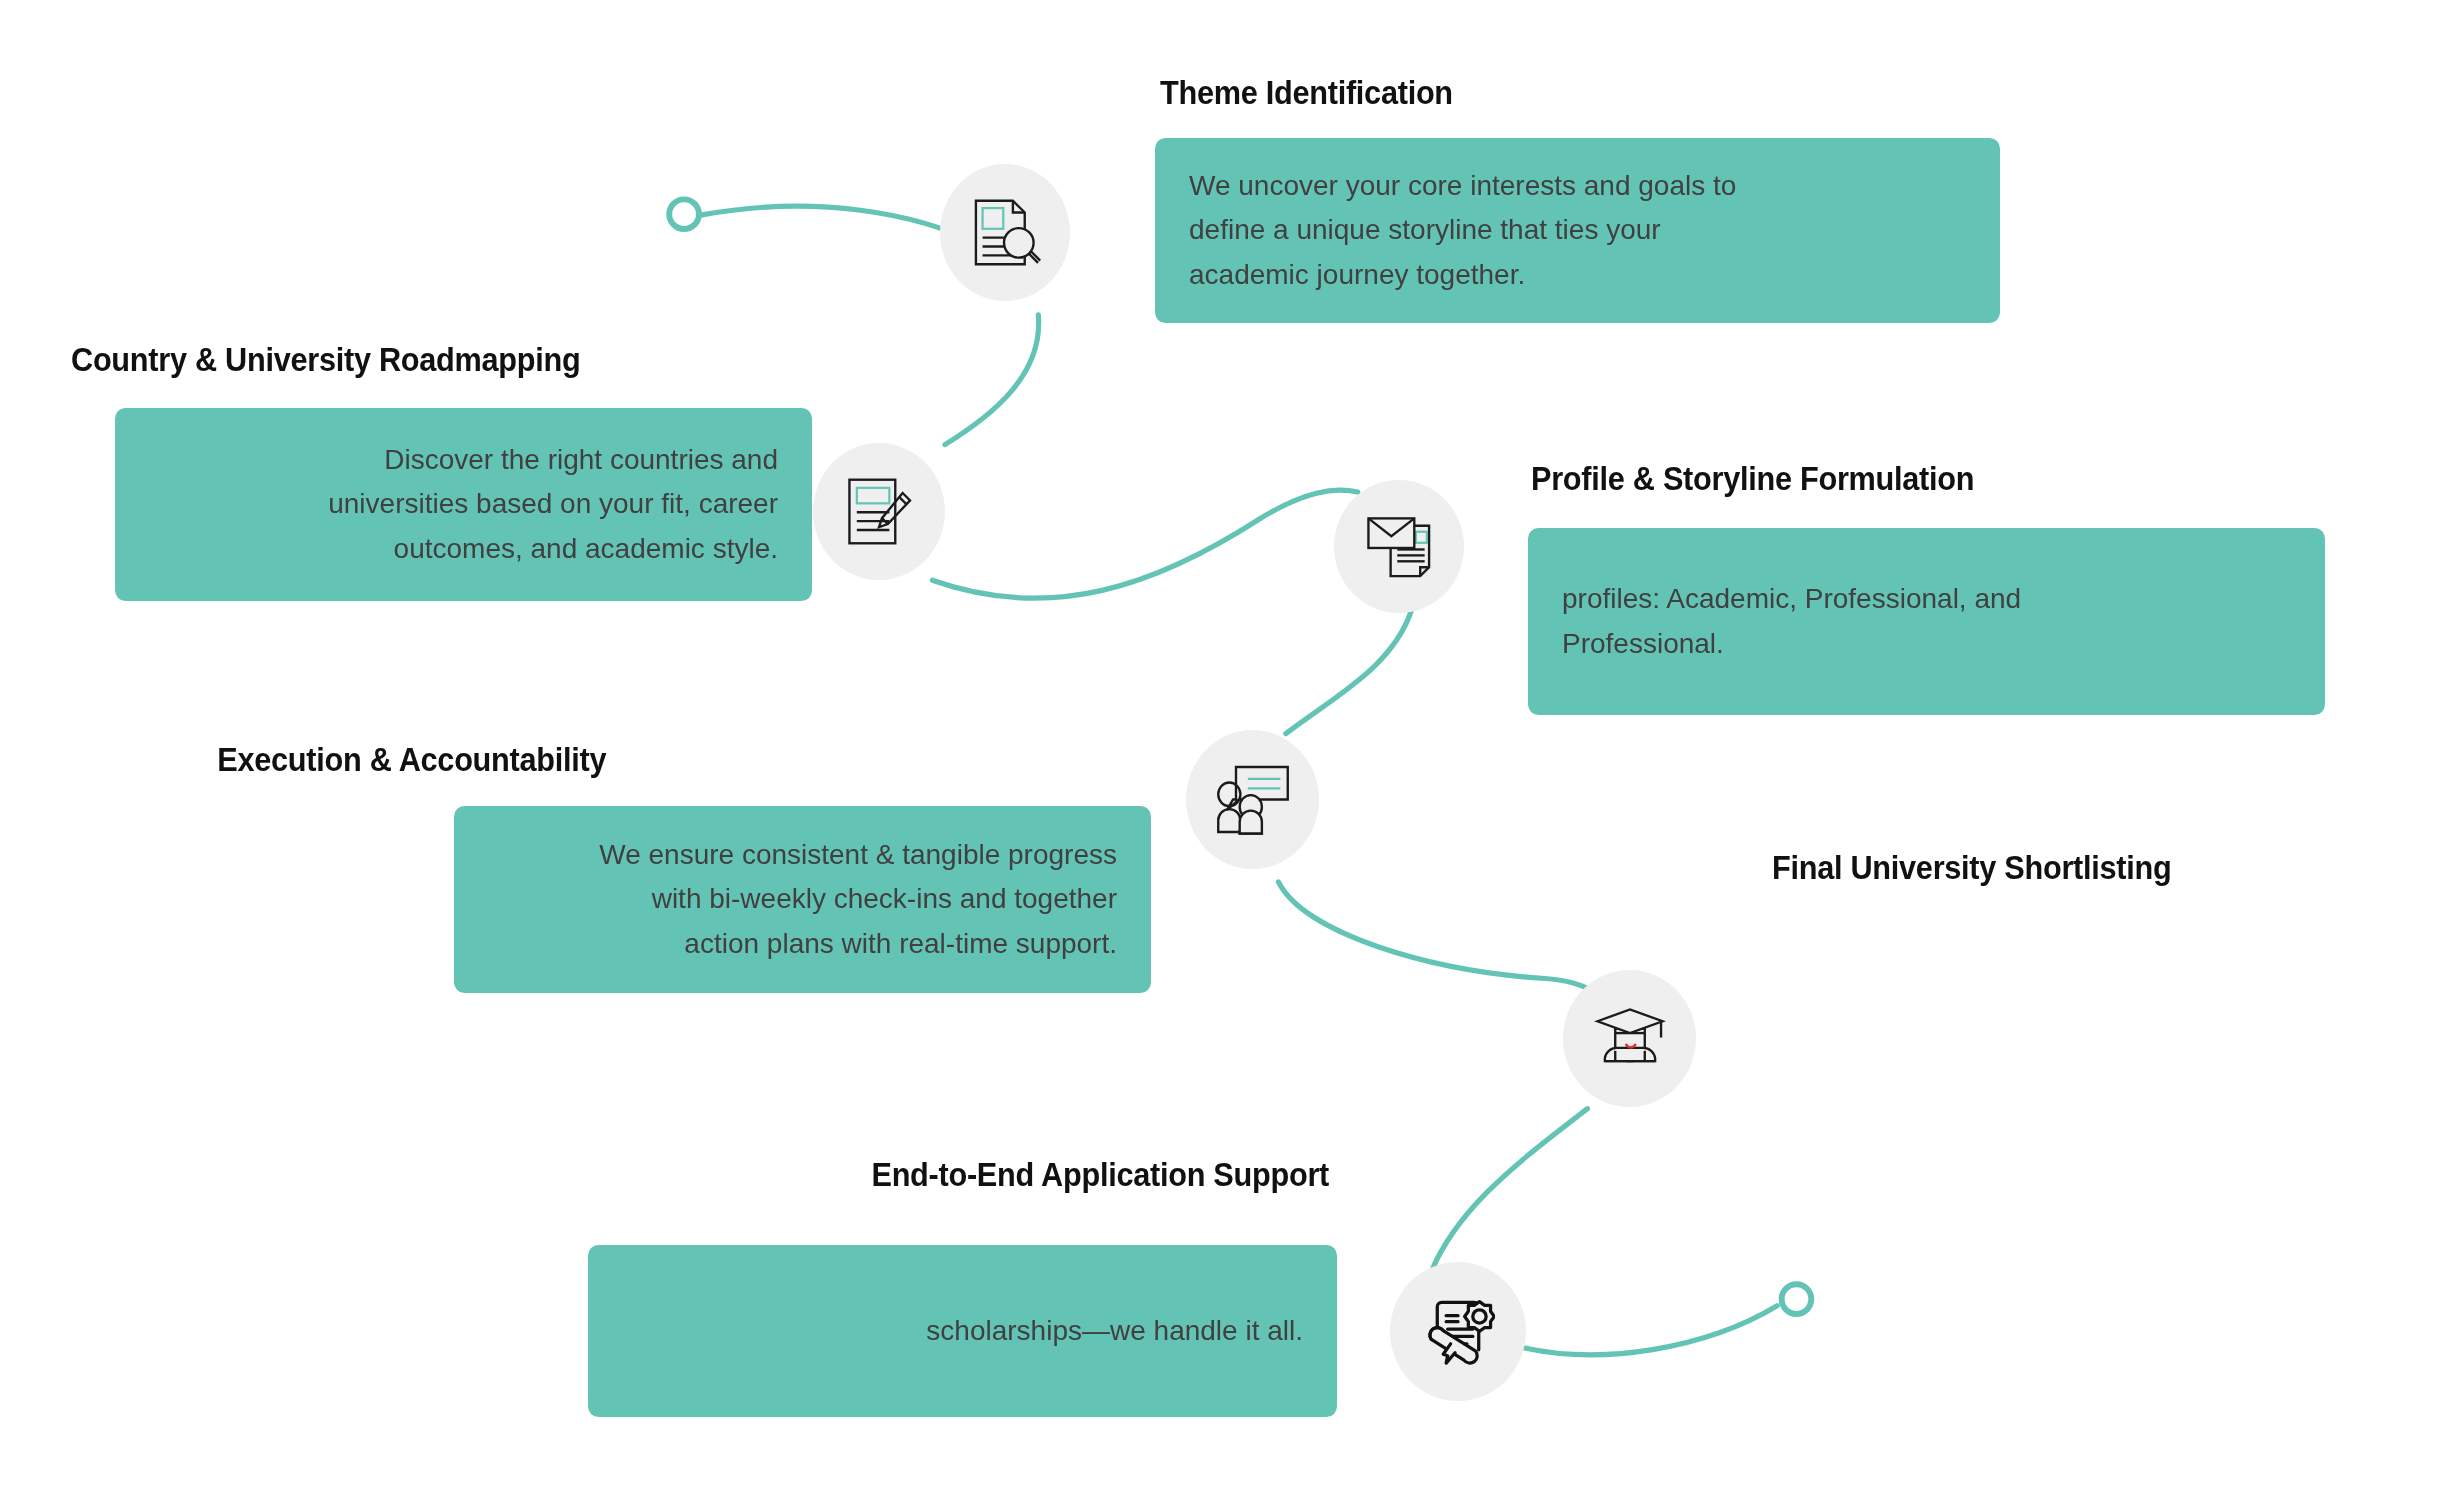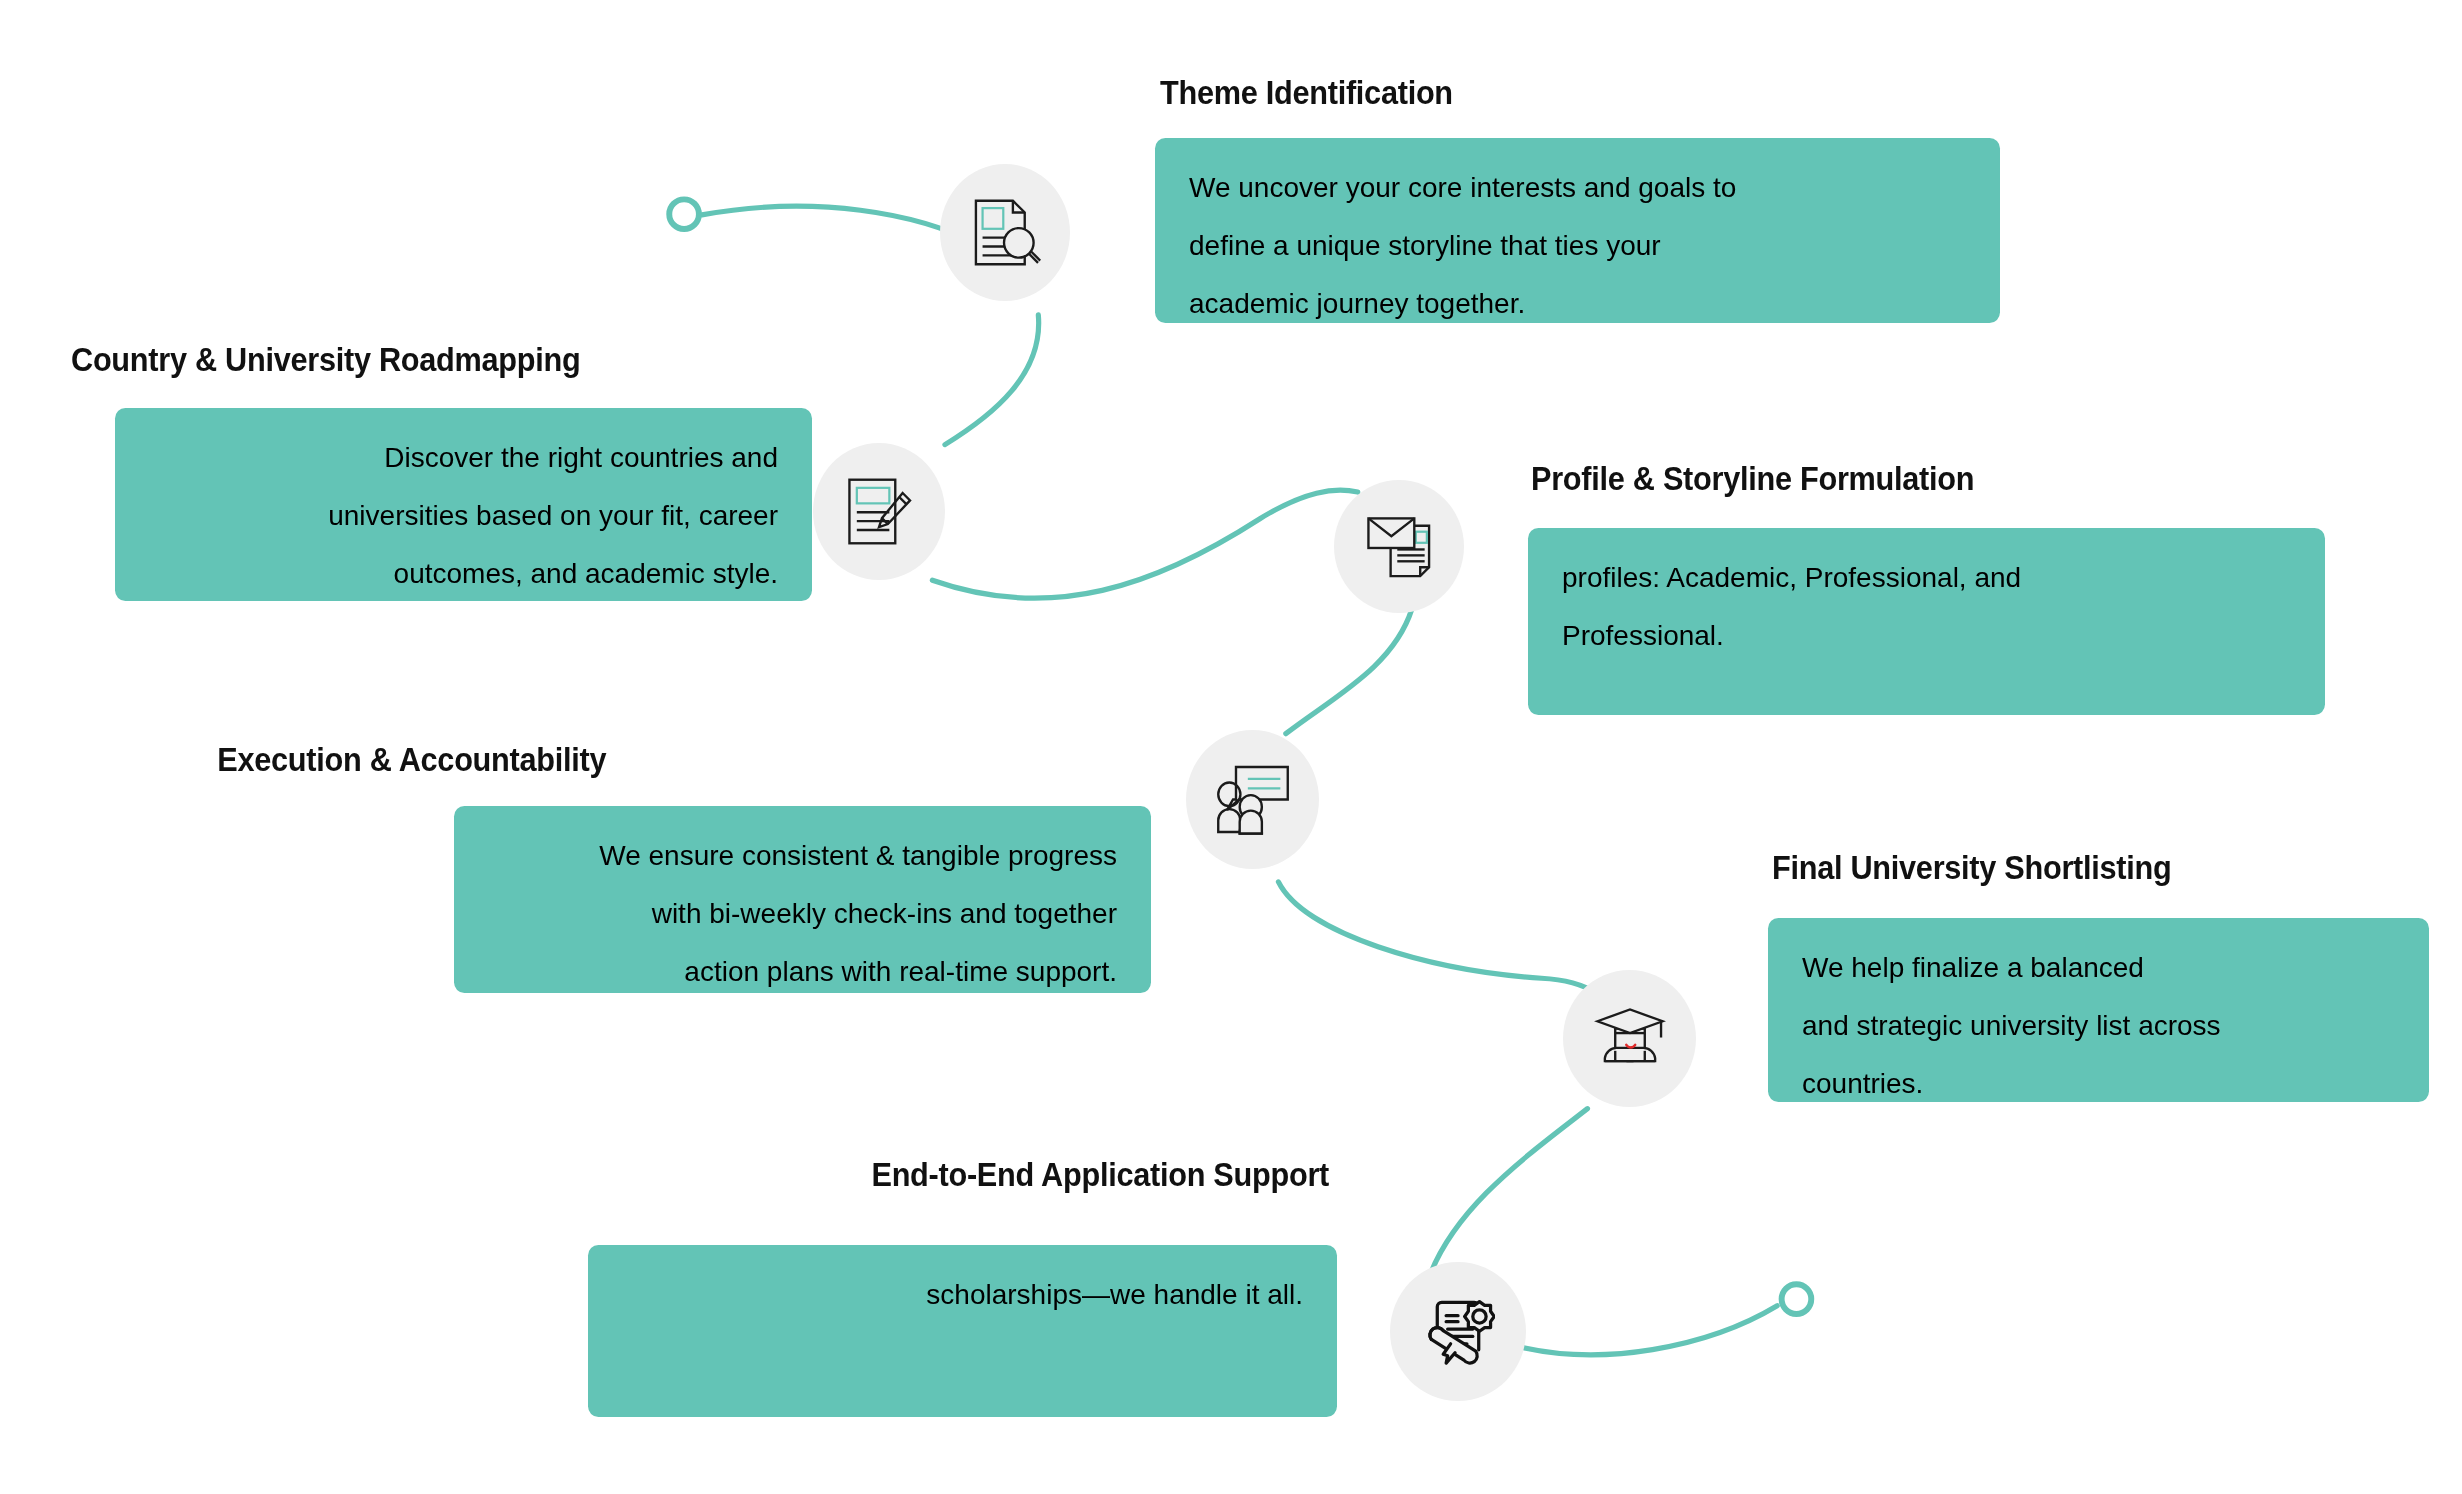--- a/index.html
+++ b/index.html
@@ -45,28 +45,28 @@
     font-stretch: condensed;
     transform: scaleX(0.93);
   }
   .step-title.anchor-left { transform-origin: left center; }
   .step-title.anchor-right { transform-origin: right center; }
   .step-box {
     position: absolute;
     z-index: 3;
     background: #63c4b6;
     border-radius: 10.4px;
-    color: #000000;
+    color: #404040;
     font-size: 28px;
     line-height: 1.58;
     padding: 28px 34px;
     display: flex;
     flex-direction: column;
+    justify-content: center;
     font-stretch: condensed;
-    gap: 14px;
   }
   .step-box .line { white-space: nowrap; }
   .align-left  { text-align: left;  align-items: flex-start; }
   .align-right { text-align: right; align-items: flex-end; }
 </style>
 </head>
 <body>
 
 <div id="stage">
 
@@ -196,25 +196,20 @@
           <path d="M30 62 V76"></path>
           <path d="M70 62 V76"></path>
           <path d="M6 22 L50 6 L94 22 L50 38 Z" fill="#efefef"></path>
           <path d="M92 22 V44"></path>
           <path d="M45 54 A7 7 0 0 0 57 54" stroke="#e02b2b" stroke-width="3.4" stroke-linecap="round"></path>
         </g>
       </svg>
     </span>
   </div>
   <div class="step-title anchor-left" style="left:1772px; top:849px;">Final University Shortlisting</div>
-  <div class="step-box align-left" style="left:1768px; top:918px; width:661px; height:184px;">
-    <div class="line">We help finalize a balanced</div>
-    <div class="line">and strategic university list across</div>
-    <div class="line">countries.</div>
-  </div>
 
   <div class="node-circle" style="left:1390px; top:1262px; width:136px; height:139px;">
     <span>
       <svg width="74" height="74" viewBox="0 0 100 100">
         <g fill="none" stroke="#111111" stroke-width="4.4" stroke-linejoin="round" stroke-linecap="round">
           <path d="M22 44 V16 A6 6 0 0 1 28 10 H72 A6 6 0 0 1 78 16 V74"></path>
           <path d="M34 28 H50"></path>
           <path d="M34 36 H50"></path>
           <path d="M36 46 H70"></path>
           <path d="M36 56 H70"></path>

